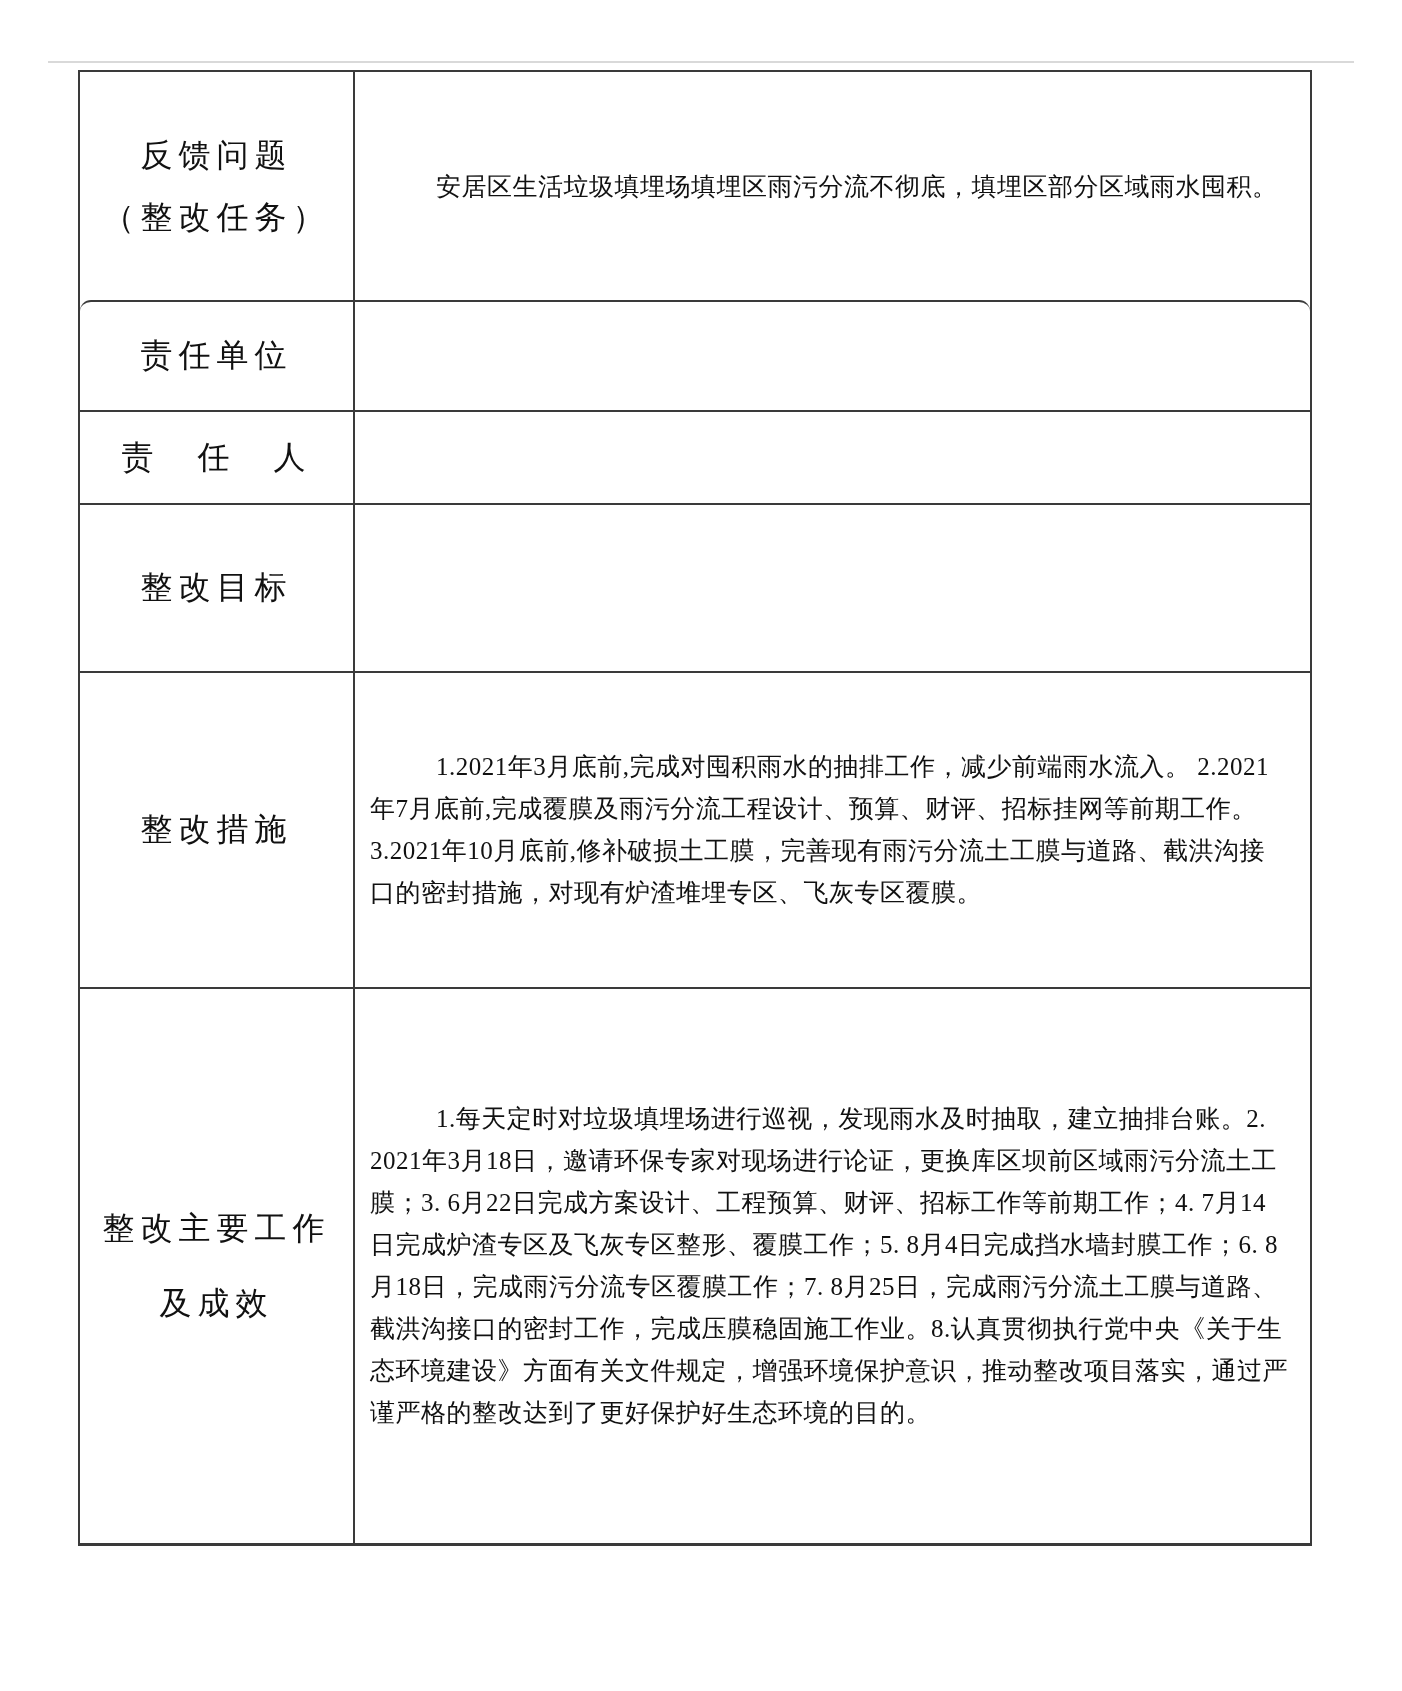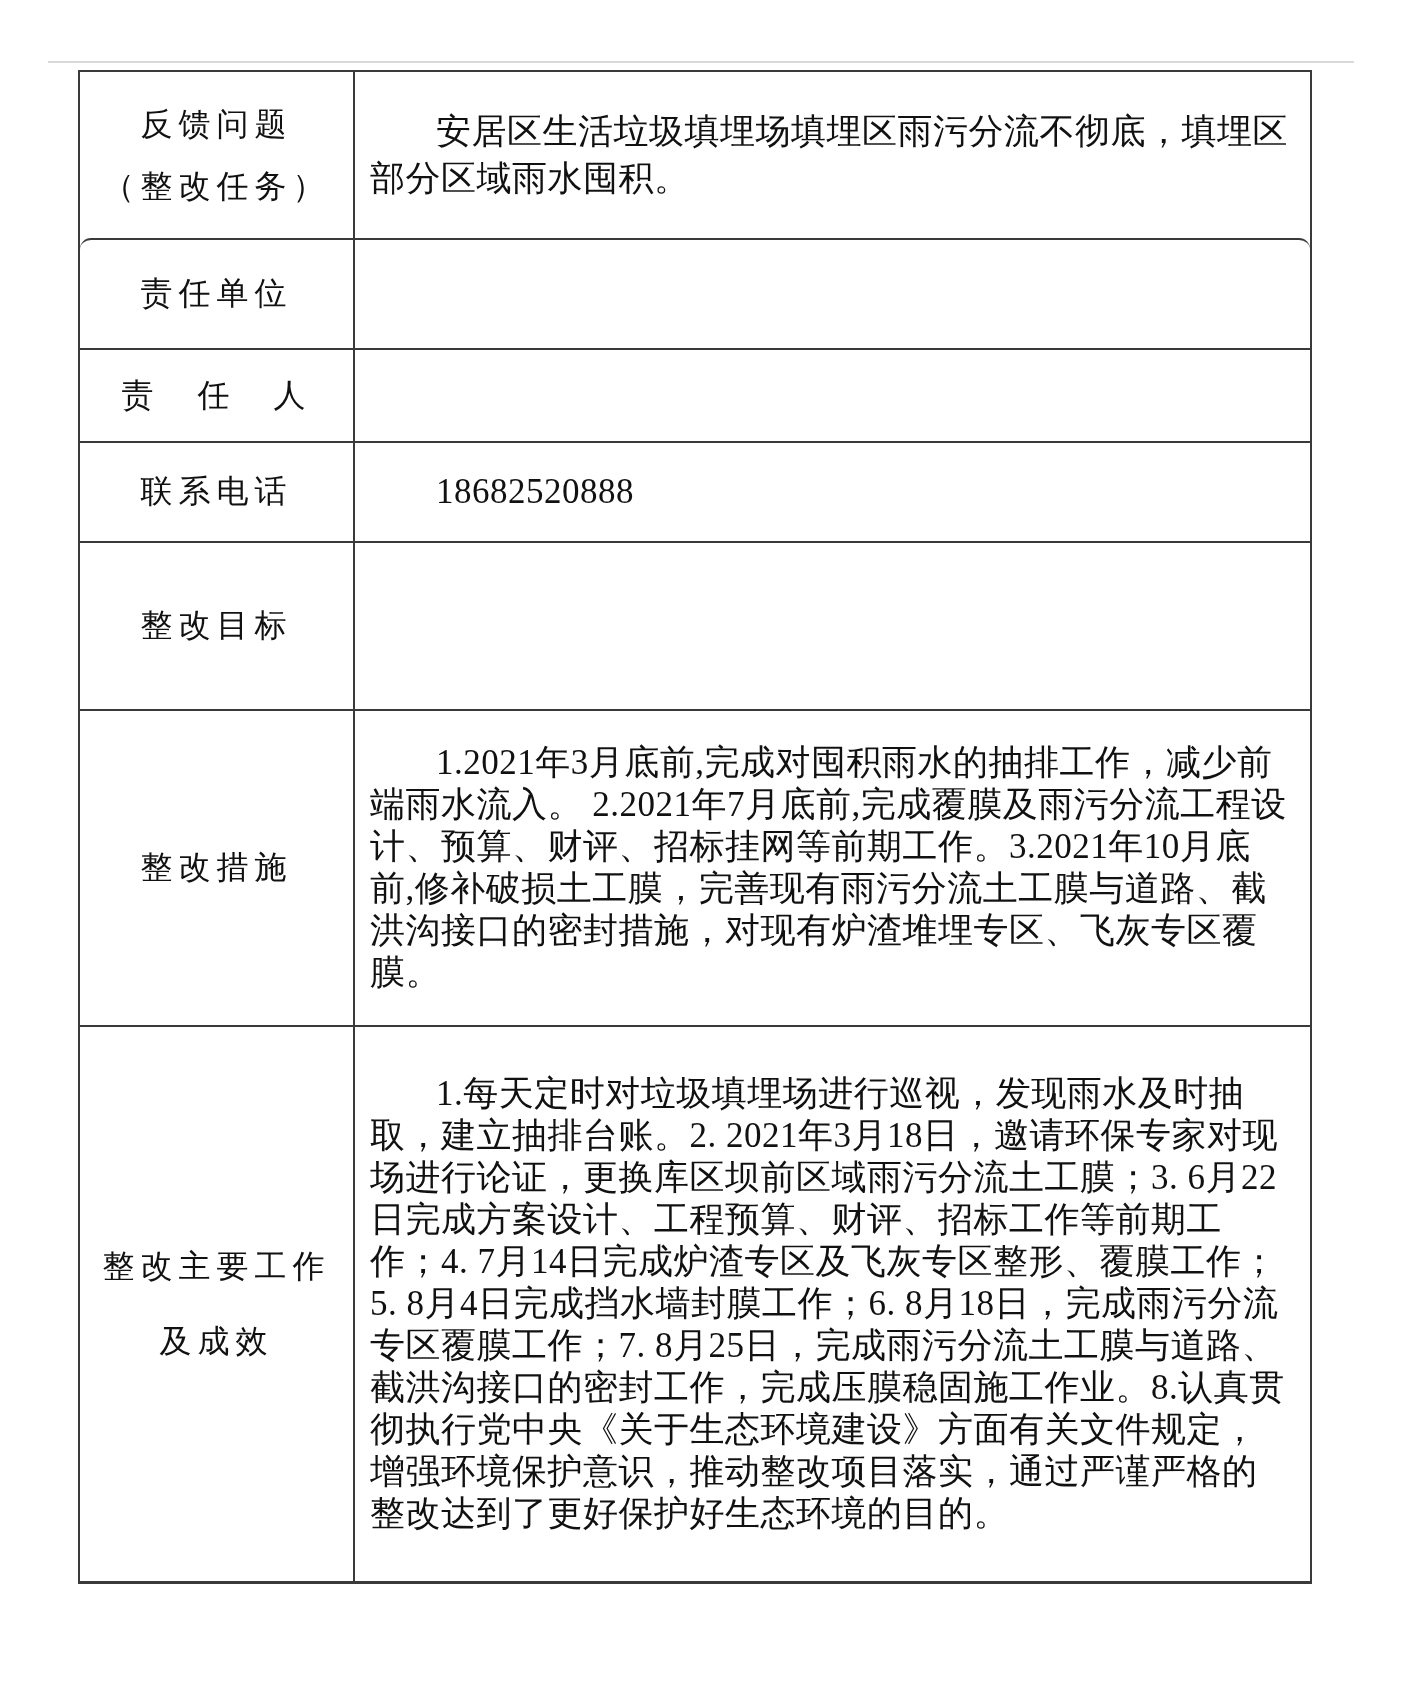--- a/index.html
+++ b/index.html
@@ -35,21 +35,21 @@
     background: #ffffff;
     box-sizing: border-box;
   }
   .row {
     display: flex;
     box-sizing: border-box;
   }
   .row + .row {
     border-top: 2px solid #3a3a3a;
   }
-  .r0 { height: 166px; }
+  .r0 { height: 228px; }
   .r1 { height: 110px; border-radius: 11px; }
   .r2 { height: 93px; gap: 36px;  }
   .r3 { height: 100px; }
   .r4 { height: 168px; }
   .r5 { height: 316px; }
   .r6 { height: 556px; }
   .cell-label {
     width: 275px;
     flex: 0 0 275px;
     border-right: 2px solid #3a3a3a;
@@ -67,21 +67,21 @@
   .r6 .cell-label { line-height: 2.35; }
   .cell-content {
     flex: 1 1 auto;
     display: flex;
     align-items: center;
     box-sizing: border-box;
     padding: 14px 20px 14px 15px;
   }
   .cell-content p {
     margin: 0;
-    font-size: 35px;
+    font-size: 25px;
     line-height: 42px;
     letter-spacing: 0.5px;
     text-indent: 66px;
     width: 100%;
   }
   .r0 .cell-content p { line-height: 47px; }
 </style>
 </head>
 <body>
 
@@ -99,26 +99,20 @@
     </div>
 
     <div class="row r1">
       <div class="cell-label">责任单位</div>
     </div>
 
     <div class="row r2">
       <div class="cell-label">责　任　人</div>
     </div>
 
-    <div class="row r3">
-      <div class="cell-label">联系电话</div>
-      <div class="cell-content">
-        <p>18682520888</p>
-      </div>
-    </div>
 
     <div class="row r4">
       <div class="cell-label">整改目标</div>
     </div>
 
     <div class="row r5">
       <div class="cell-label">整改措施</div>
       <div class="cell-content">
         <p>1.2021年3月底前,完成对囤积雨水的抽排工作，减少前端雨水流入。 2.2021年7月底前,完成覆膜及雨污分流工程设计、预算、财评、招标挂网等前期工作。3.2021年10月底前,修补破损土工膜，完善现有雨污分流土工膜与道路、截洪沟接口的密封措施，对现有炉渣堆埋专区、飞灰专区覆膜。</p>
       </div>

